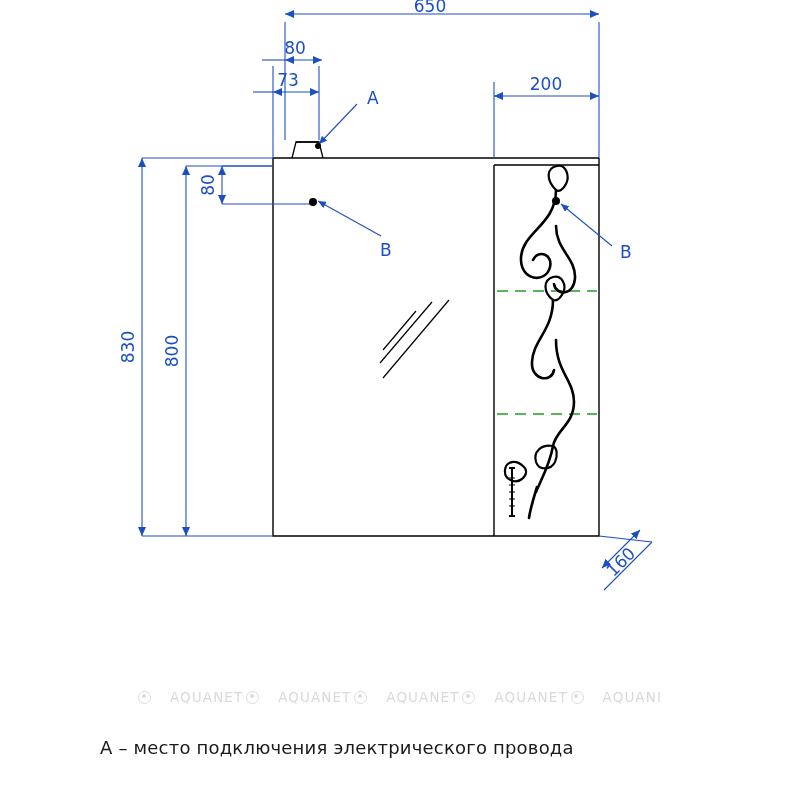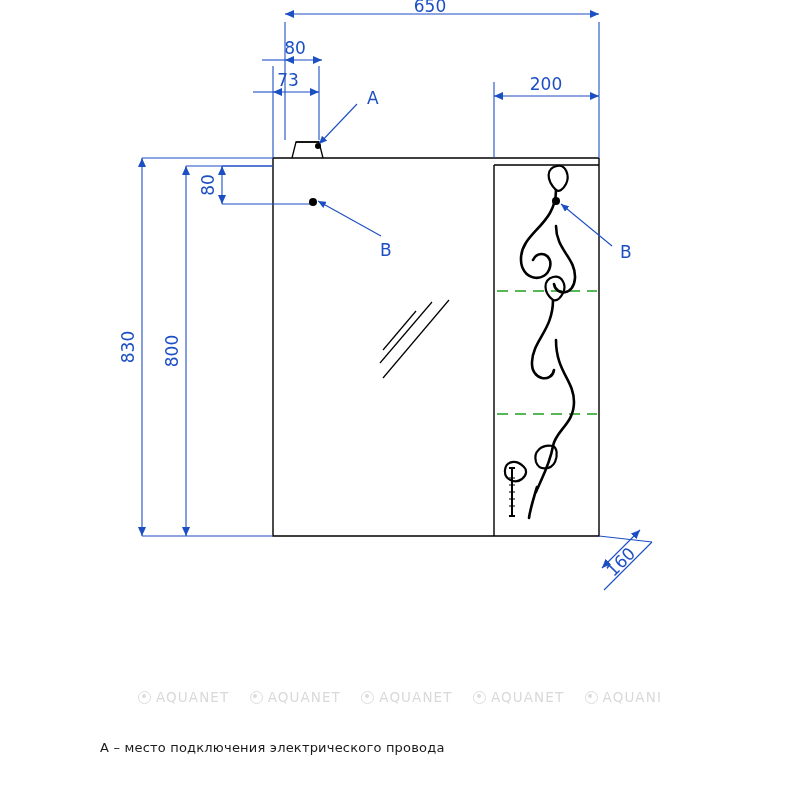--- a/index.html
+++ b/index.html
@@ -6,33 +6,33 @@
   body{
     width:800px;height:800px;background:#ffffff;
     font-family:"DejaVu Sans", sans-serif;
     position:relative;overflow:hidden;
   }
   #stage{position:absolute;left:0;top:0;width:680px;height:800px;}
   svg{position:absolute;left:0;top:0;}
   .legend{
     position:absolute;left:100px;top:735px;
     font-family:"DejaVu Sans", sans-serif;
-    font-size:13px;color:#1a1a1a;letter-spacing:0.2px;
+    font-size:18px;color:#1a1a1a;letter-spacing:0.2px;
     line-height:26px;
     text-align:center;
   }
   .legend div{white-space:pre;}
   .wm-row{
     position:absolute;left:0;top:686px;width:800px;height:22px;
     display:flex;justify-content:space-between;align-items:center;
     padding:0 138px;box-sizing:border-box;
     pointer-events:none;
   }
   .wm{
-    display:flex;align-items:center;gap:5px;
+    display:flex;align-items:center;gap:19px;
     color:#d9d9d9;font-size:13.5px;letter-spacing:1.1px;
     font-family:"DejaVu Sans", sans-serif;
   }
   .wm .ring{
     width:11px;height:11px;border:1.6px solid #dcdcdc;border-radius:50%;
     display:inline-block;position:relative;
   }
   .wm .ring::after{
     content:"";position:absolute;left:2.6px;top:2.6px;width:4px;height:4px;
     background:#dcdcdc;border-radius:50%;

